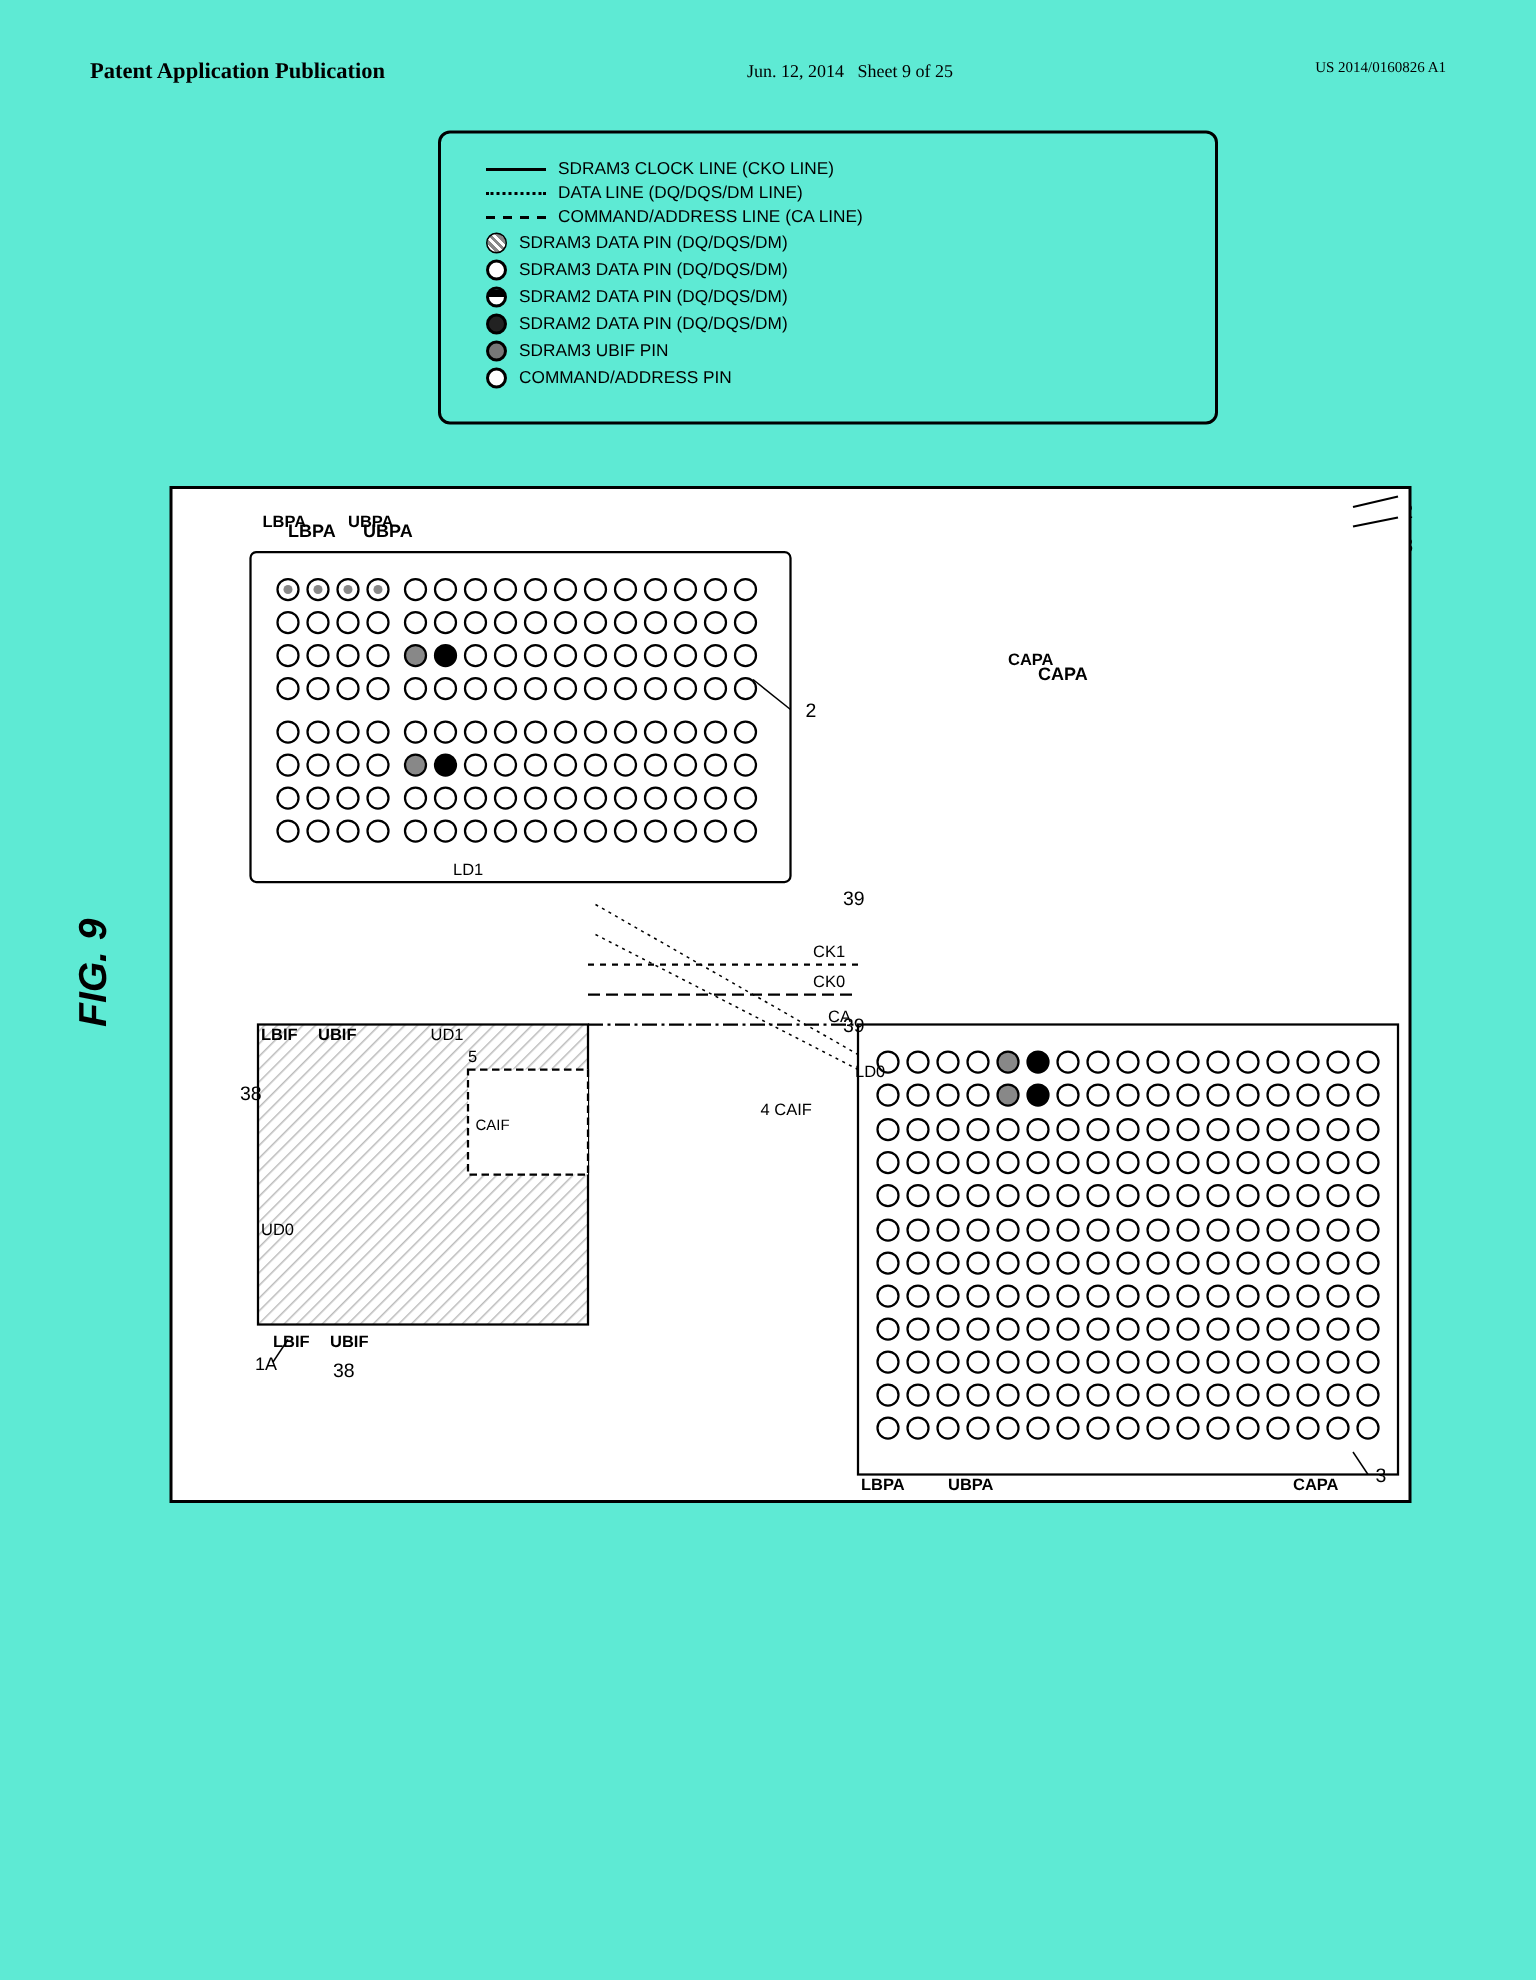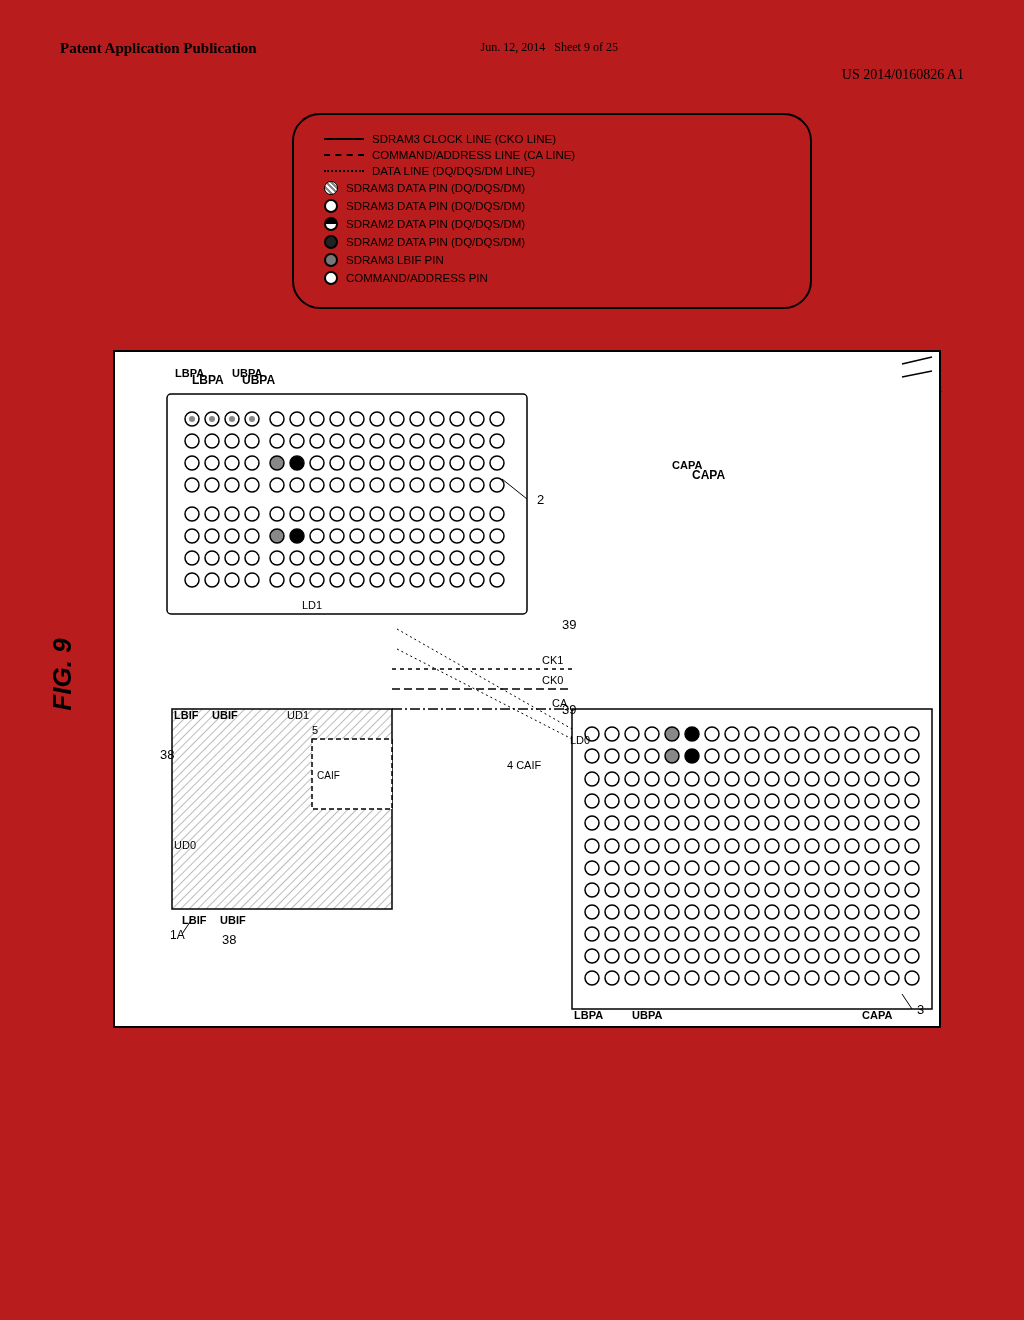--- a/index.html
+++ b/index.html
@@ -8,21 +8,21 @@
       font-family: 'Times New Roman', Times, serif;
       width: 1024px;
       min-height: 1320px;
       position: relative;
       overflow: hidden;
     }
 
     .page-container {
       width: 1024px;
       min-height: 1320px;
-      background: #b91c1c;
+      background: #5eead4;
       position: relative;
       padding: 40px 60px;
     }
 
     .header {
       display: flex;
       justify-content: space-between;
       align-items: flex-start;
       margin-bottom: 30px;
       font-size: 14px;
@@ -32,35 +32,34 @@
       font-weight: bold;
       font-size: 15px;
     }
 
     .header-center {
       text-align: center;
       font-size: 12px;
     }
 
     .header-right {
-      font-size: 14px;
-      margin-top: 27px;
+      font-size: 10px;
     }
 
     .content-area {
       display: flex;
       flex-direction: column;
       align-items: center;
       gap: 30px;
     }
 
     
     .legend-box {
       border: 2px solid #000;
-      border-radius: 28px;
+      border-radius: 8px;
       padding: 18px 30px;
       width: 520px;
       margin-left: 80px;
       font-size: 11.5px;
       font-family: Arial, sans-serif;
     }
 
     .legend-item {
       display: flex;
       align-items: center;
@@ -129,47 +128,47 @@
 
   <div class="content-area">
 
     <div class="legend-box">
 
       <div class="legend-item">
         <span class="legend-line"></span>
         <span>SDRAM3 CLOCK LINE (CKO LINE)</span>
       </div>
       <div class="legend-item">
+        <span style="display:inline-block;width:40px;height:0;border-top:2px dotted #000;flex-shrink:0;"></span>
+        <span>DATA LINE (DQ/DQS/DM LINE)</span>
+      </div>
+      <div class="legend-item">
         <span style="display:inline-block;width:40px;height:0;border-top:2px dashed #000;flex-shrink:0;"></span>
         <span>COMMAND/ADDRESS LINE (CA LINE)</span>
       </div>
-      <div class="legend-item">
-        <span style="display:inline-block;width:40px;height:0;border-top:2px dotted #000;flex-shrink:0;"></span>
-        <span>DATA LINE (DQ/DQS/DM LINE)</span>
-      </div>
 
       <div class="legend-item">
         <span class="legend-circle-stripe"></span>
         <span>SDRAM3 DATA PIN (DQ/DQS/DM)</span>
       </div>
       <div class="legend-item">
         <span class="legend-circle-open"></span>
         <span>SDRAM3 DATA PIN (DQ/DQS/DM)</span>
       </div>
       <div class="legend-item">
         <span style="display:inline-block;width:14px;height:14px;border-radius:50%;border:2px solid #000;background:linear-gradient(to bottom, #000 50%, #fff 50%);flex-shrink:0;"></span>
         <span>SDRAM2 DATA PIN (DQ/DQS/DM)</span>
       </div>
       <div class="legend-item">
         <span style="display:inline-block;width:14px;height:14px;border-radius:50%;background:#222;border:2px solid #000;flex-shrink:0;"></span>
         <span>SDRAM2 DATA PIN (DQ/DQS/DM)</span>
       </div>
       <div class="legend-item">
         <span style="display:inline-block;width:14px;height:14px;border-radius:50%;background:#777;border:2px solid #000;flex-shrink:0;"></span>
-        <span>SDRAM3 LBIF PIN</span>
+        <span>SDRAM3 UBIF PIN</span>
       </div>
       <div class="legend-item">
         <span class="legend-circle-open"></span>
         <span>COMMAND/ADDRESS PIN</span>
       </div>
     </div>
 
     <div style="position:relative; width:900px; height:700px;">
 
       <div style="position:absolute; left:0; top:320px; font-size:26px; font-weight:bold; font-style:italic; font-family:Arial,sans-serif; transform:rotate(-90deg) translateX(-50%); transform-origin:left center; white-space:nowrap;">

